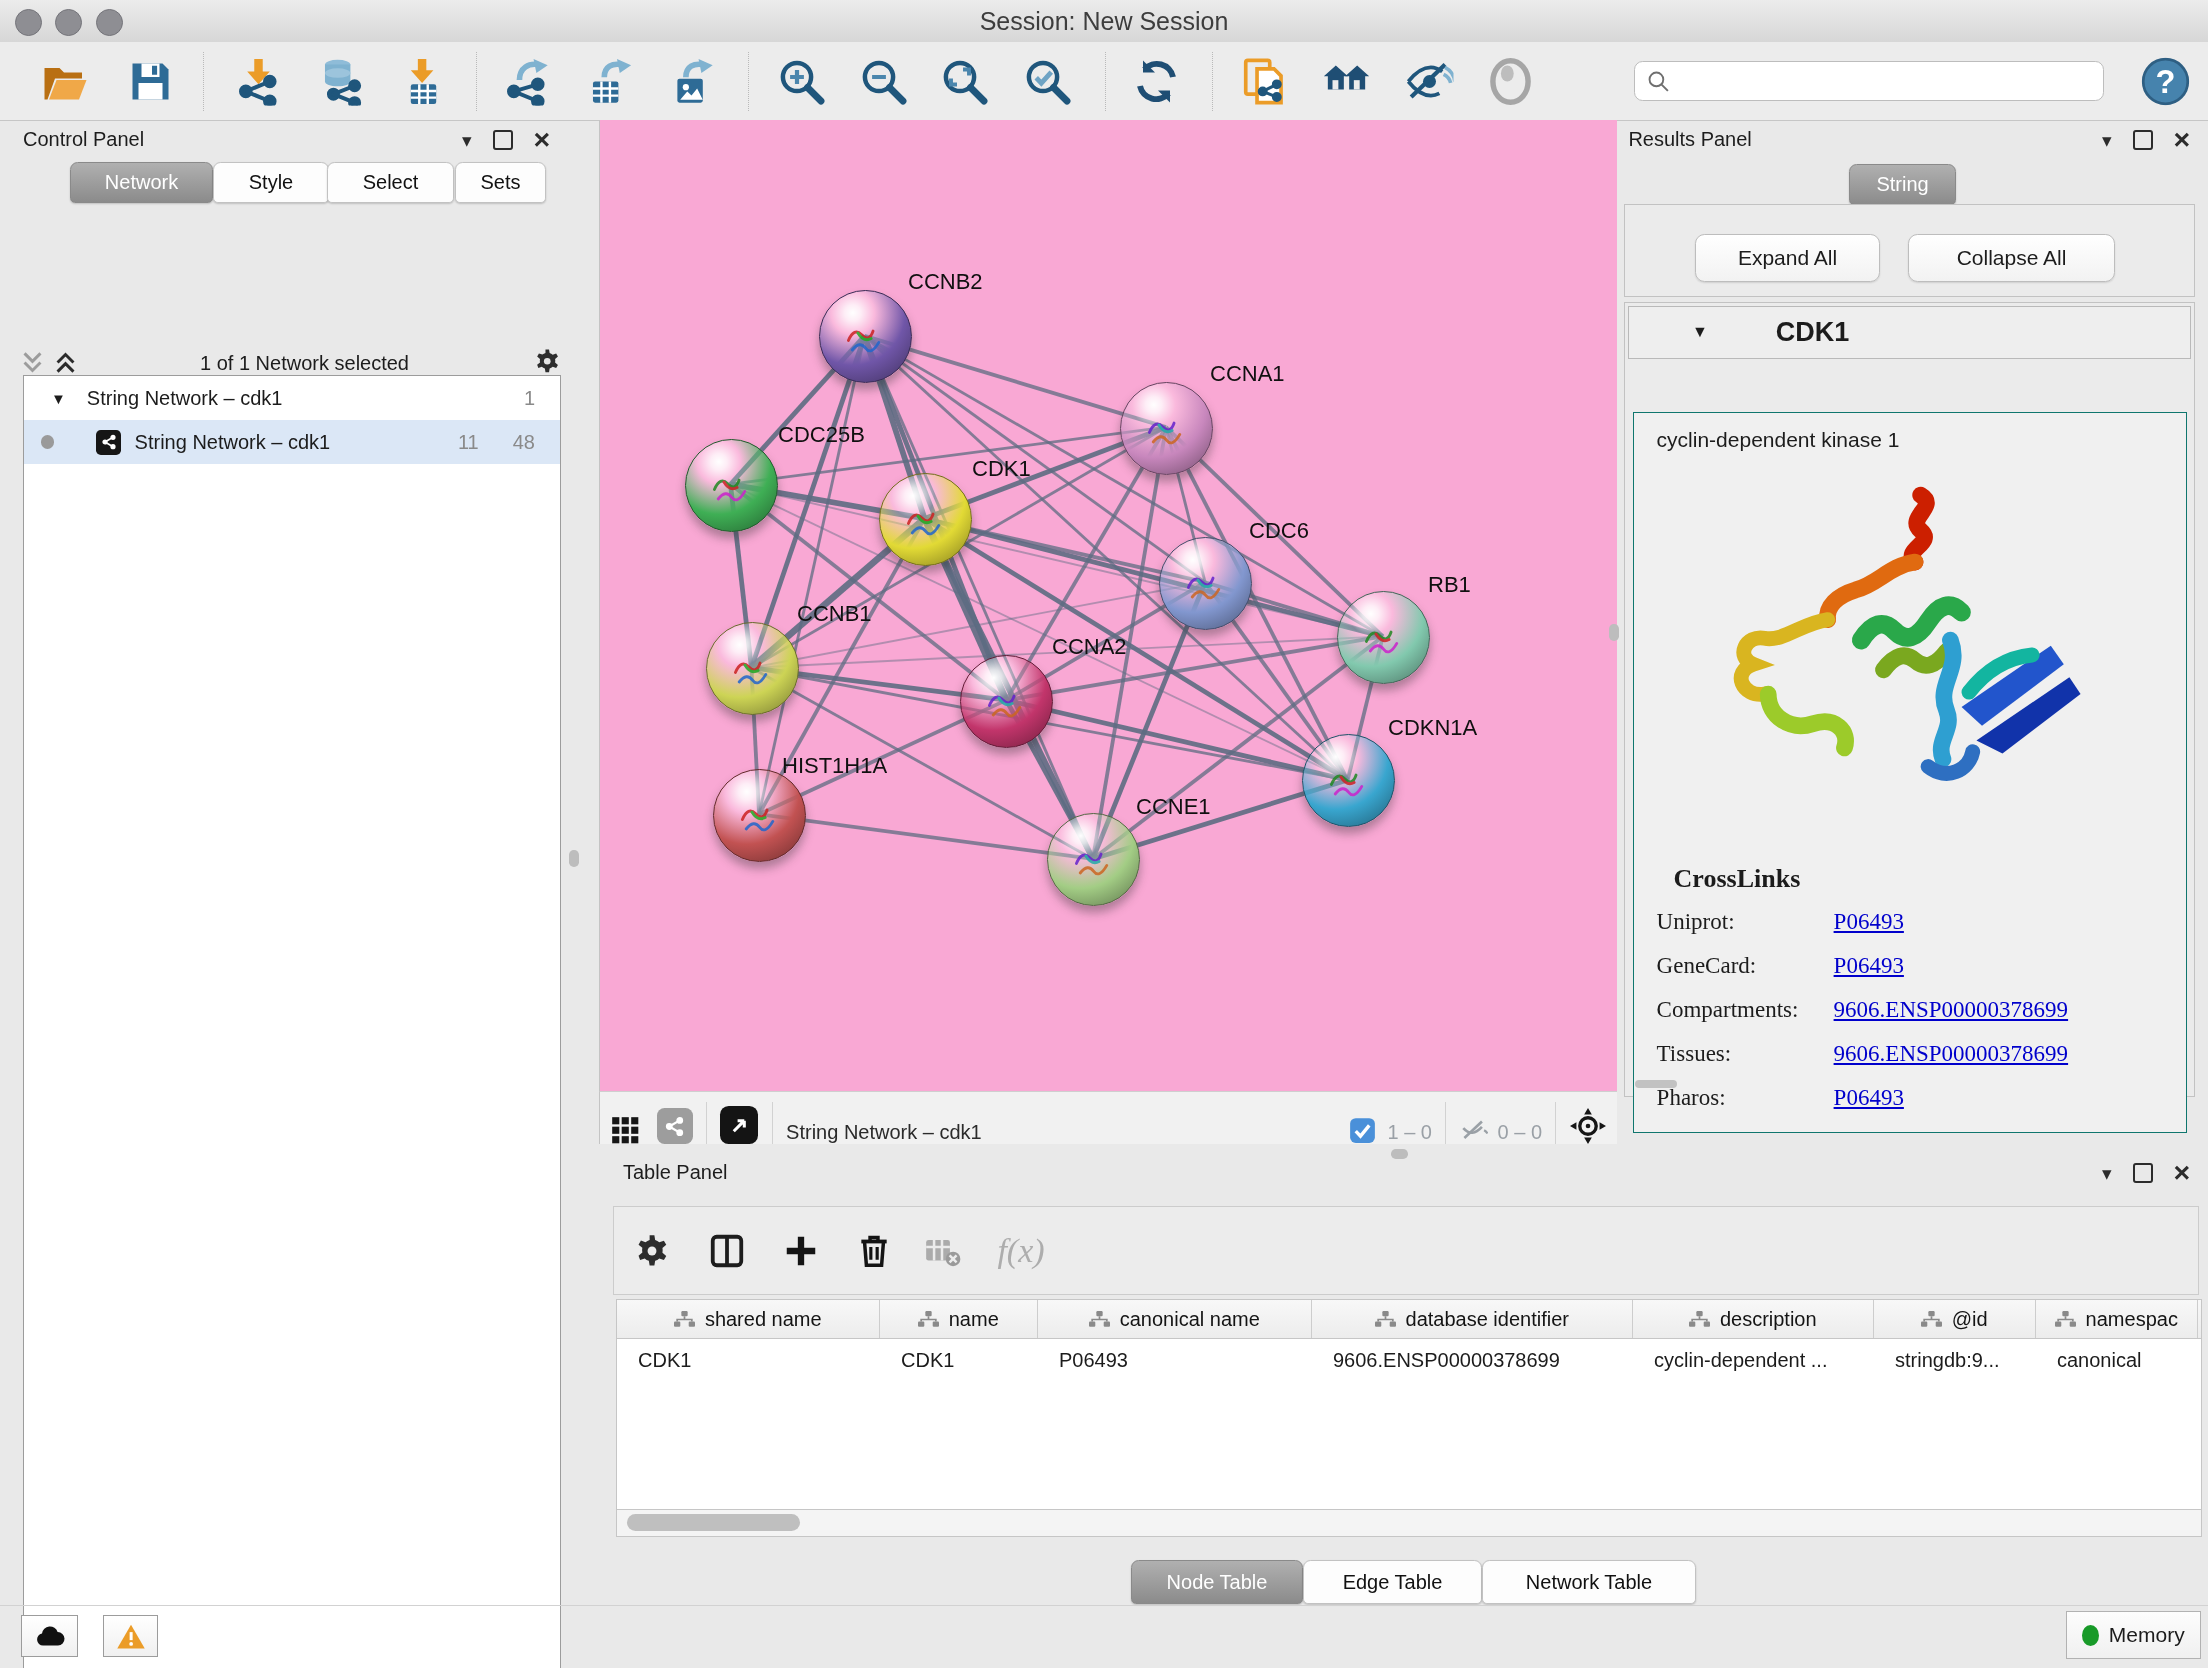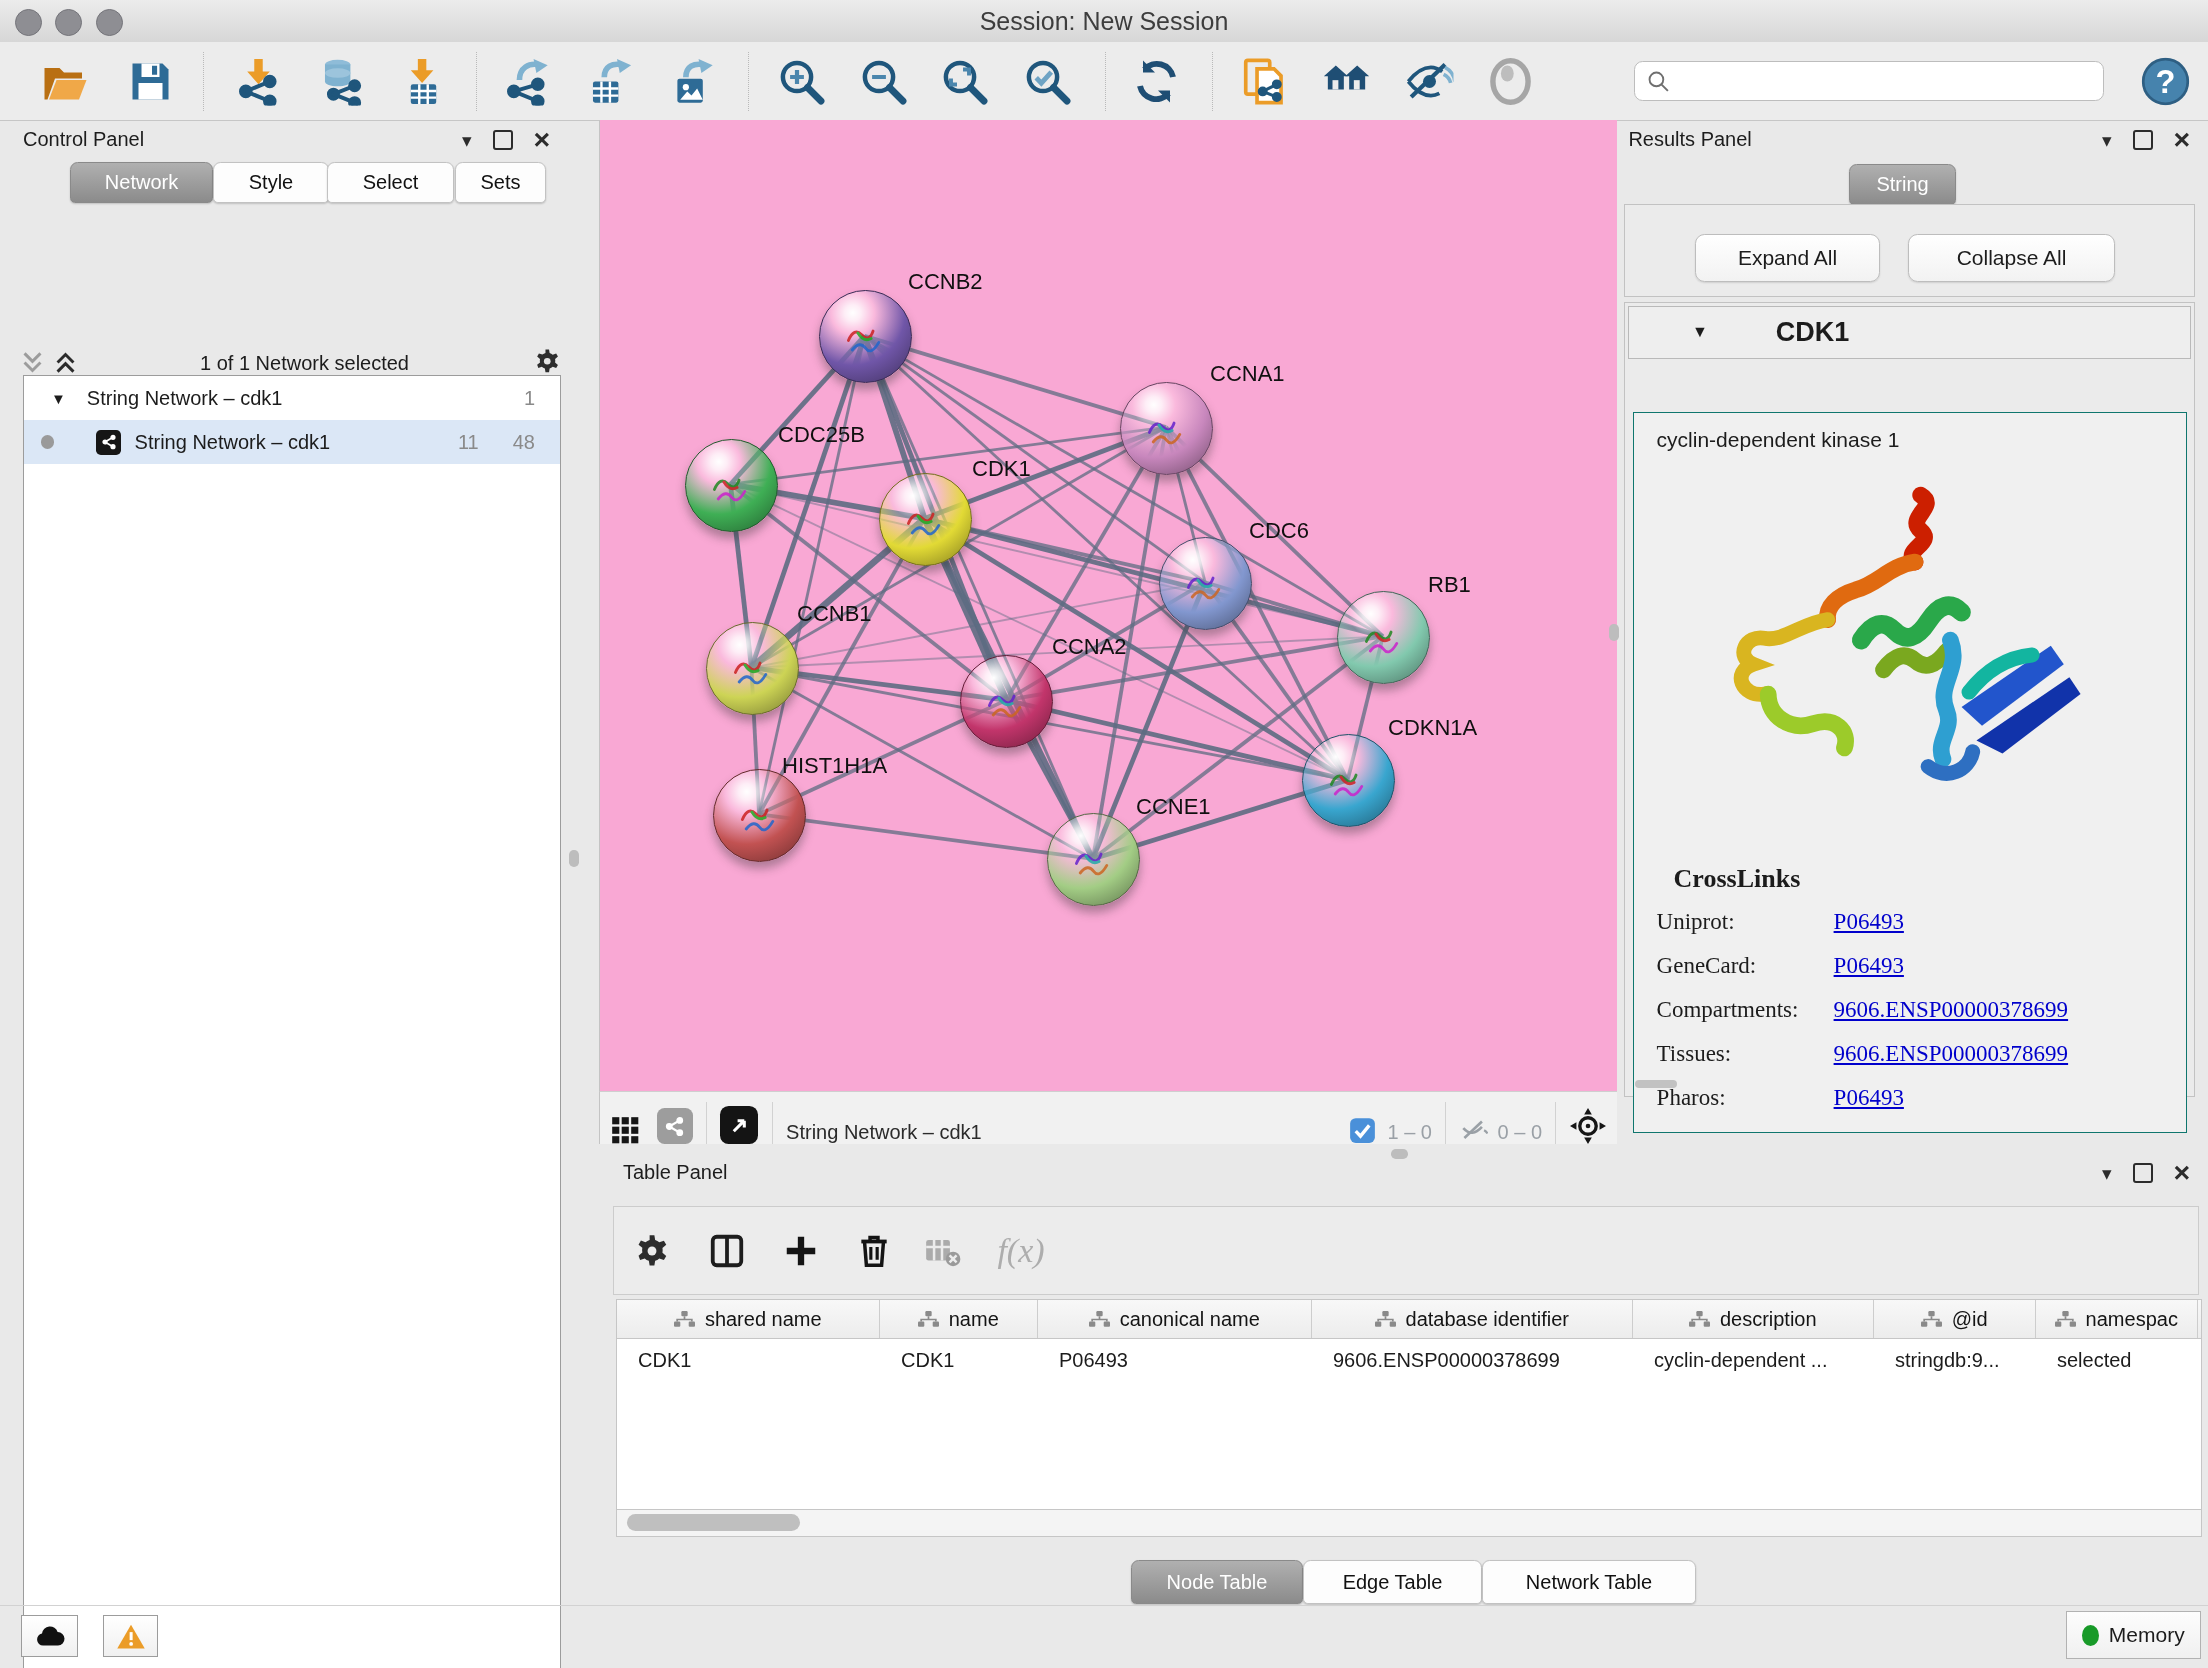--- a/index.html
+++ b/index.html
@@ -744,21 +744,21 @@
     </div>
   </div>
 <div class="abs tbl-body" id="tbl-body">
     <div class="td-row">
       <div class="td-cell" style="width: 263px;">CDK1</div>
       <div class="td-cell" style="width: 158px;">CDK1</div>
       <div class="td-cell" style="width: 274px;">P06493</div>
       <div class="td-cell" style="width: 321px;">9606.ENSP00000378699</div>
       <div class="td-cell" style="width: 241px;">cyclin-dependent ...</div>
       <div class="td-cell" style="width: 162px;">stringdb:9...</div>
-      <div class="td-cell" style="width: 162px;">selected</div>
+      <div class="td-cell" style="width: 162px;">canonical</div>
     </div>
   </div>
 <div class="abs tbl-scroll">
     <span class="tbl-thumb"></span>
   </div>
 
 <div id="tbl-tabs">
     <div class="tab sel" style="left: 1131px; top: 1560px; width: 172px; height: 44px; position: absolute;">Node Table</div>
     <div class="tab" style="left: 1303px; top: 1560px; width: 179px; height: 44px; position: absolute;">Edge Table</div>
     <div class="tab" style="left: 1482px; top: 1560px; width: 214px; height: 44px; position: absolute;">Network Table</div>

